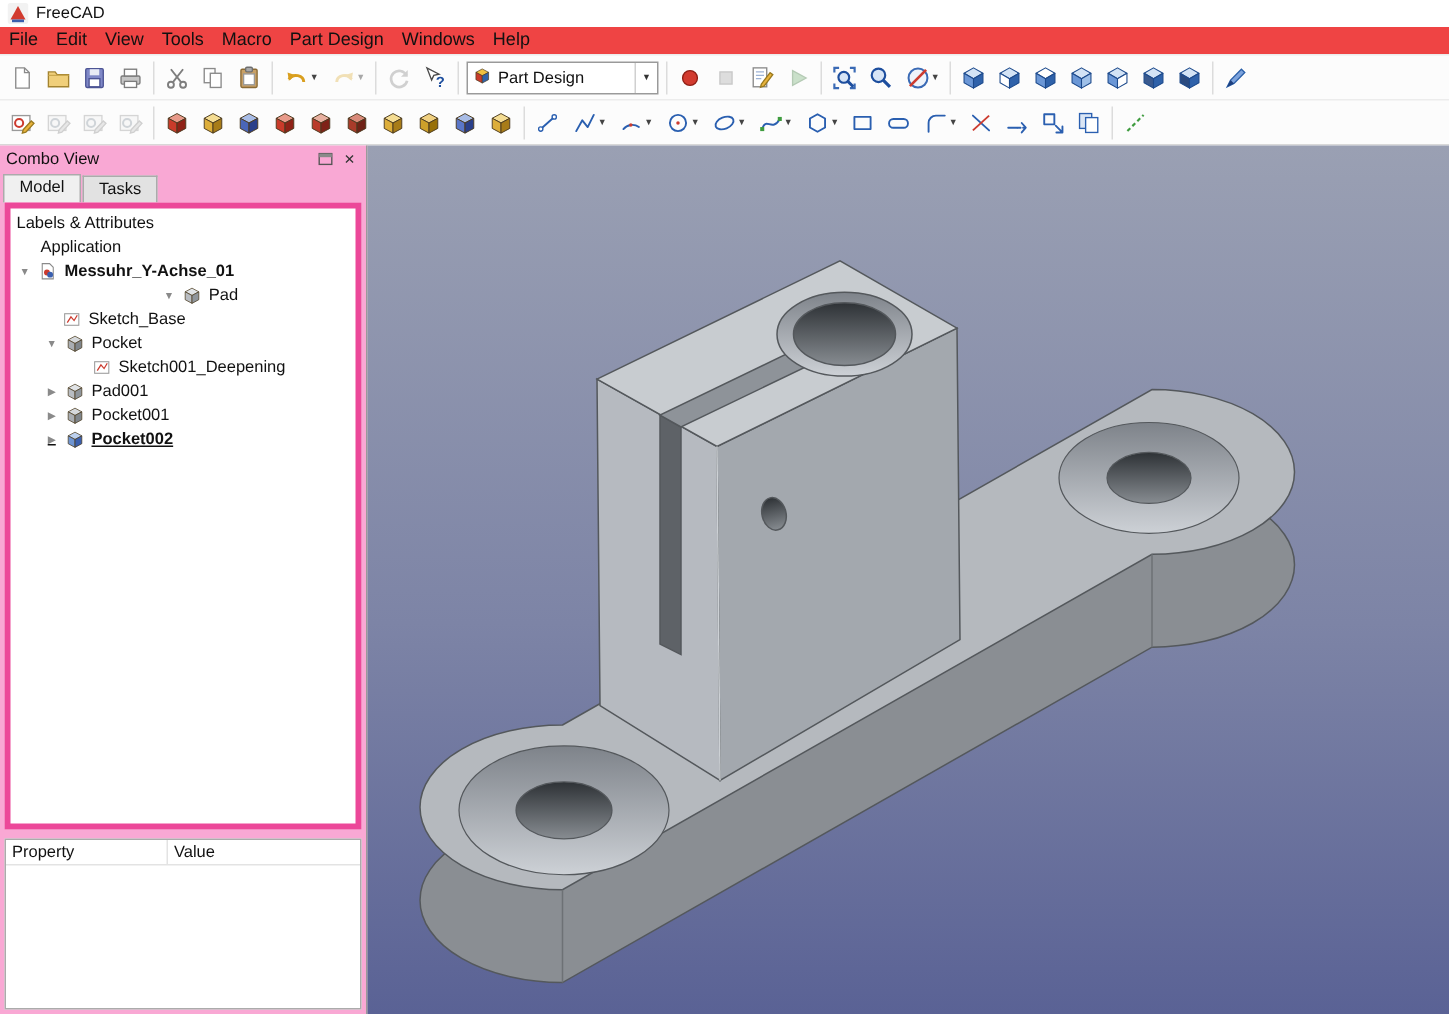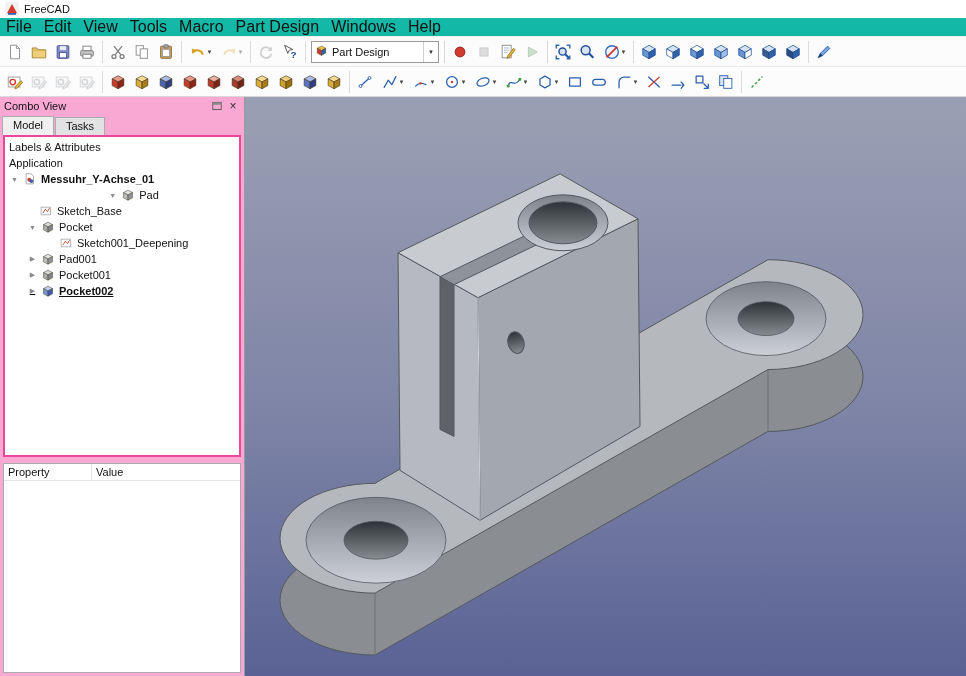--- a/index.html
+++ b/index.html
@@ -1,47 +1,47 @@
 <!DOCTYPE html>
 <html><head>
 <meta charset="utf-8">
 <style>
   *{box-sizing:border-box;margin:0;padding:0}
   html,body{width:966px;height:676px;overflow:hidden}
   body{font-family:"Liberation Sans",sans-serif;background:#fff;color:#111}
   .app{width:966px;height:676px;display:flex;flex-direction:column}
   .titlebar{height:18px;background:#fff;display:flex;align-items:center;gap:5px;padding-left:5px;font-size:11px}
-  .menubar{height:18px;background:#14b8a6;display:flex;align-items:center;font-size:16px}
+  .menubar{height:18px;background:#ef4444;display:flex;font-size:12px}
   .menu-item{padding:1px 6px;white-space:nowrap}
   .toolbar{height:30px;background:#fcfcfc;display:flex;align-items:center;padding:0 3px;border-top:1px solid #ececec;overflow:hidden}
   .tbtn{width:24px;height:24px;flex:none;display:flex;align-items:center;justify-content:center}
   .tbtn.hasdd{width:31px}
   .dd-arr{font-size:6px;color:#444;flex:none}
   .tsep{width:1px;height:22px;background:#dcdcdc;margin:0 3px;flex:none}
   .dis{opacity:.45}
   .wbcombo{height:22px;min-width:128px;border:1px solid #9a9a9a;background:#fff;display:flex;align-items:center;font-size:11px;padding-left:3px;gap:4px;margin:0 2px;flex:none}
   .wbarrow{margin-left:auto;font-size:6px;color:#333;border-left:1px solid #d0d0d0;padding:0 4px;align-self:stretch;display:flex;align-items:center}
   .main{flex:1;display:flex;min-height:0;border-top:1px solid #d8d8d8}
   .combo{width:245px;flex:none;background:#f9a8d4;border-right:1px solid #9a9a9a;display:flex;flex-direction:column}
   .combo-title{height:18px;display:flex;align-items:center;font-size:11px;padding:0 4px}
   .ct-buttons{margin-left:auto;display:flex;gap:3px;align-items:center}
   .ct-x{font-size:12px;color:#333;width:14px;text-align:center}
   .tabsrow{display:flex;align-items:flex-end;height:20px;padding-left:2px;gap:1px}
   .tab{font-size:11px;padding:2px 10px 3px;background:#e2e2e2;border:1px solid #ababab;border-bottom:none}
   .tab.active{background:#f0f0f0;padding-bottom:4px}
-  .tree-box{height:322px;background:#fff;border:2px solid #ec4899;margin:0 3px;overflow:hidden;font-size:11px;padding-top:2px}
+  .tree-box{height:418px;background:#fff;border:4px solid #ec4899;margin:0 3px;overflow:hidden;font-size:11px;padding-top:2px}
   .tree-head{padding:2px 4px}
   .trow{height:16px;display:flex;align-items:center;gap:3px;white-space:nowrap}
   .exp{width:11px;font-size:7px;color:#8a8a8a;text-align:center;flex:none}
   .ticon{width:15px;height:15px;flex:none;display:flex;align-items:center}
   .bold{font-weight:bold}
   .splitter{height:6px;flex:none}
   .prop-box{flex:1;background:#fff;border:1px solid #ababab;margin:0 3px 3px;font-size:11px;display:flex;flex-direction:column}
   .prop-head{display:flex;height:17px;border-bottom:1px solid #e3e3e3}
-  .prop-head span:first-child{width:88px;padding:2px 4px;border-right:1px solid #e3e3e3}
+  .prop-head span:first-child{width:108px;padding:2px 4px;border-right:1px solid #e3e3e3}
   .prop-head span:last-child{padding:2px 4px}
   .viewport{flex:1;position:relative;background:linear-gradient(180deg,#9aa0b3 0%,#7d84a6 55%,#5a6295 100%)}
   .viewport svg{position:absolute;inset:0;width:100%;height:100%}
 </style>
 </head>
 <body>
 
 <div class="app">
 
   <div class="titlebar">
@@ -497,21 +497,21 @@
           </svg>
           <span class="ct-x">×</span>
         </span>
       </div>
       <div class="tabsrow">
         <div class="tab active">Model</div>
         <div class="tab">Tasks</div>
       </div>
       <div class="tree-box">
         <div class="tree-head">Labels &amp; Attributes</div>
-      <div class="trow" style="padding-left: 4px;">
+      <div class="trow" style="padding-left: 4px; margin-left: 16px;">
             <span class="tlabel">Application</span>
           </div>
           <div class="trow" style="padding-left: 4px;">
             <span class="exp">▼</span>
             <span class="ticon">
               <svg viewBox="0 0 20 20" width="14" height="14">
                 <path d="M4.5 2.5h7l3.5 3.5v11h-10.5z" fill="#fff" stroke="#8a8a8a"></path>
                 <circle cx="9" cy="11" r="2.8" fill="#cc3b2f"></circle>
                 <circle cx="12" cy="13" r="2.8" fill="#3a5fae"></circle>
               </svg>

